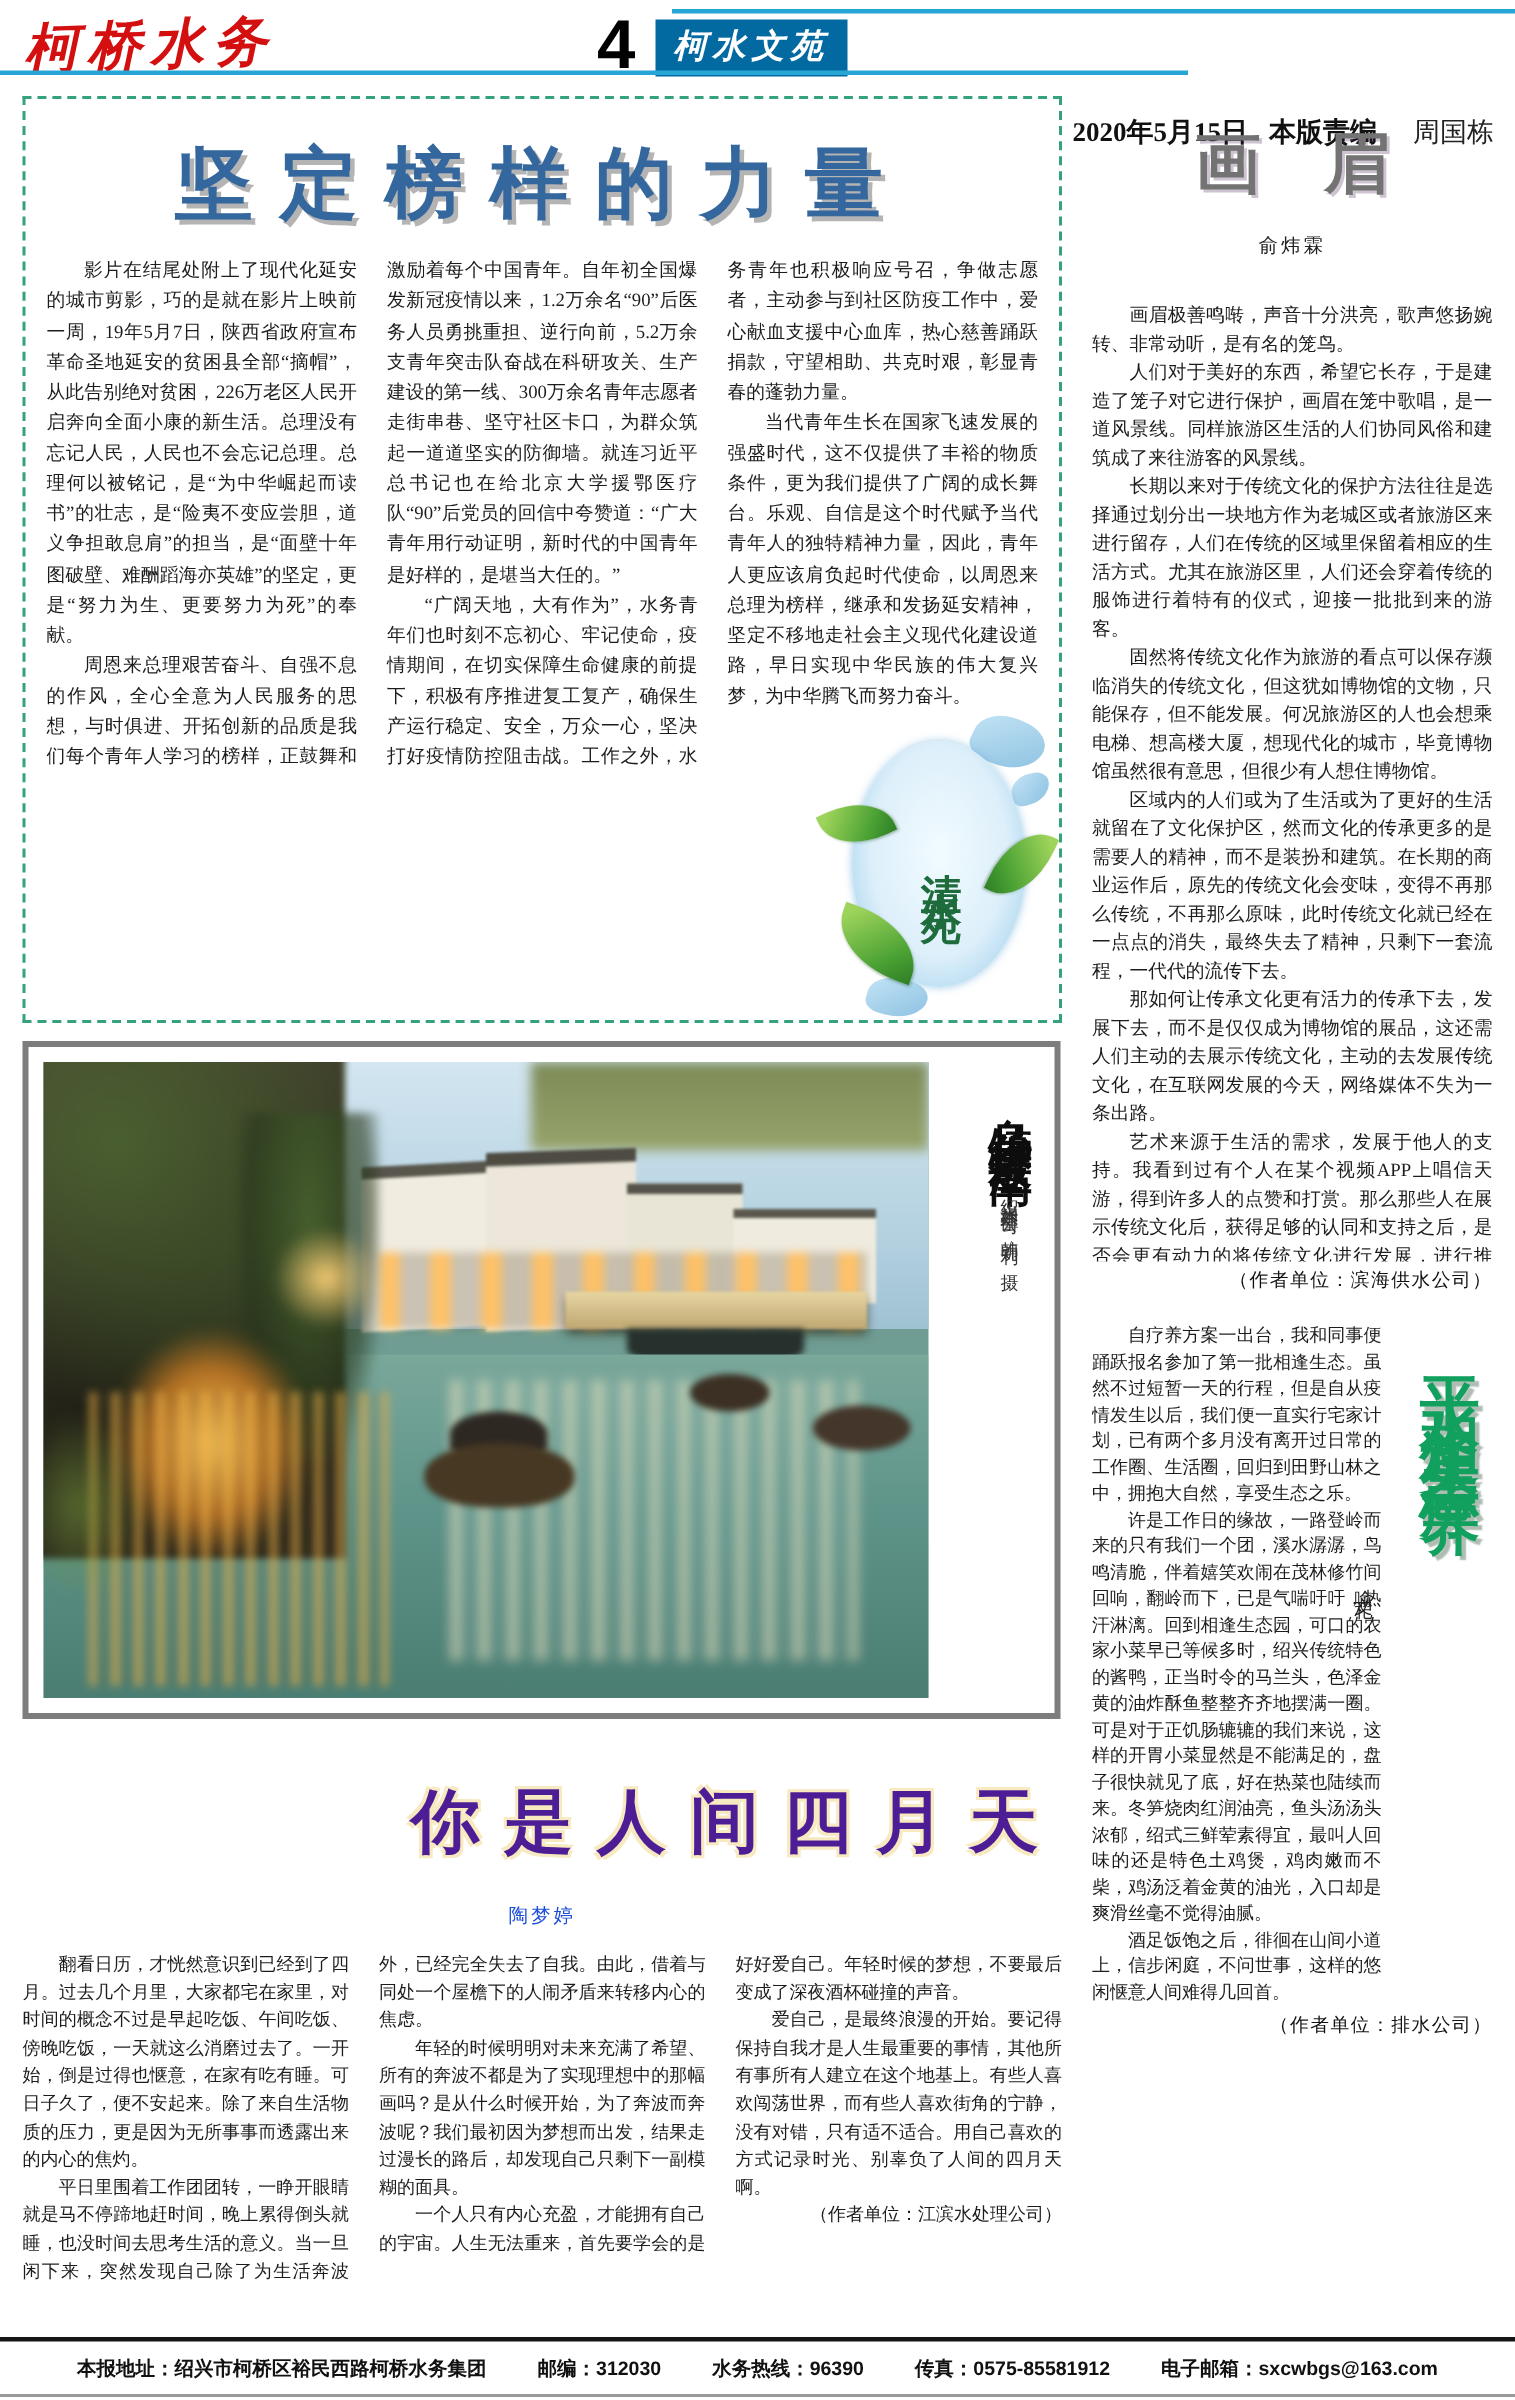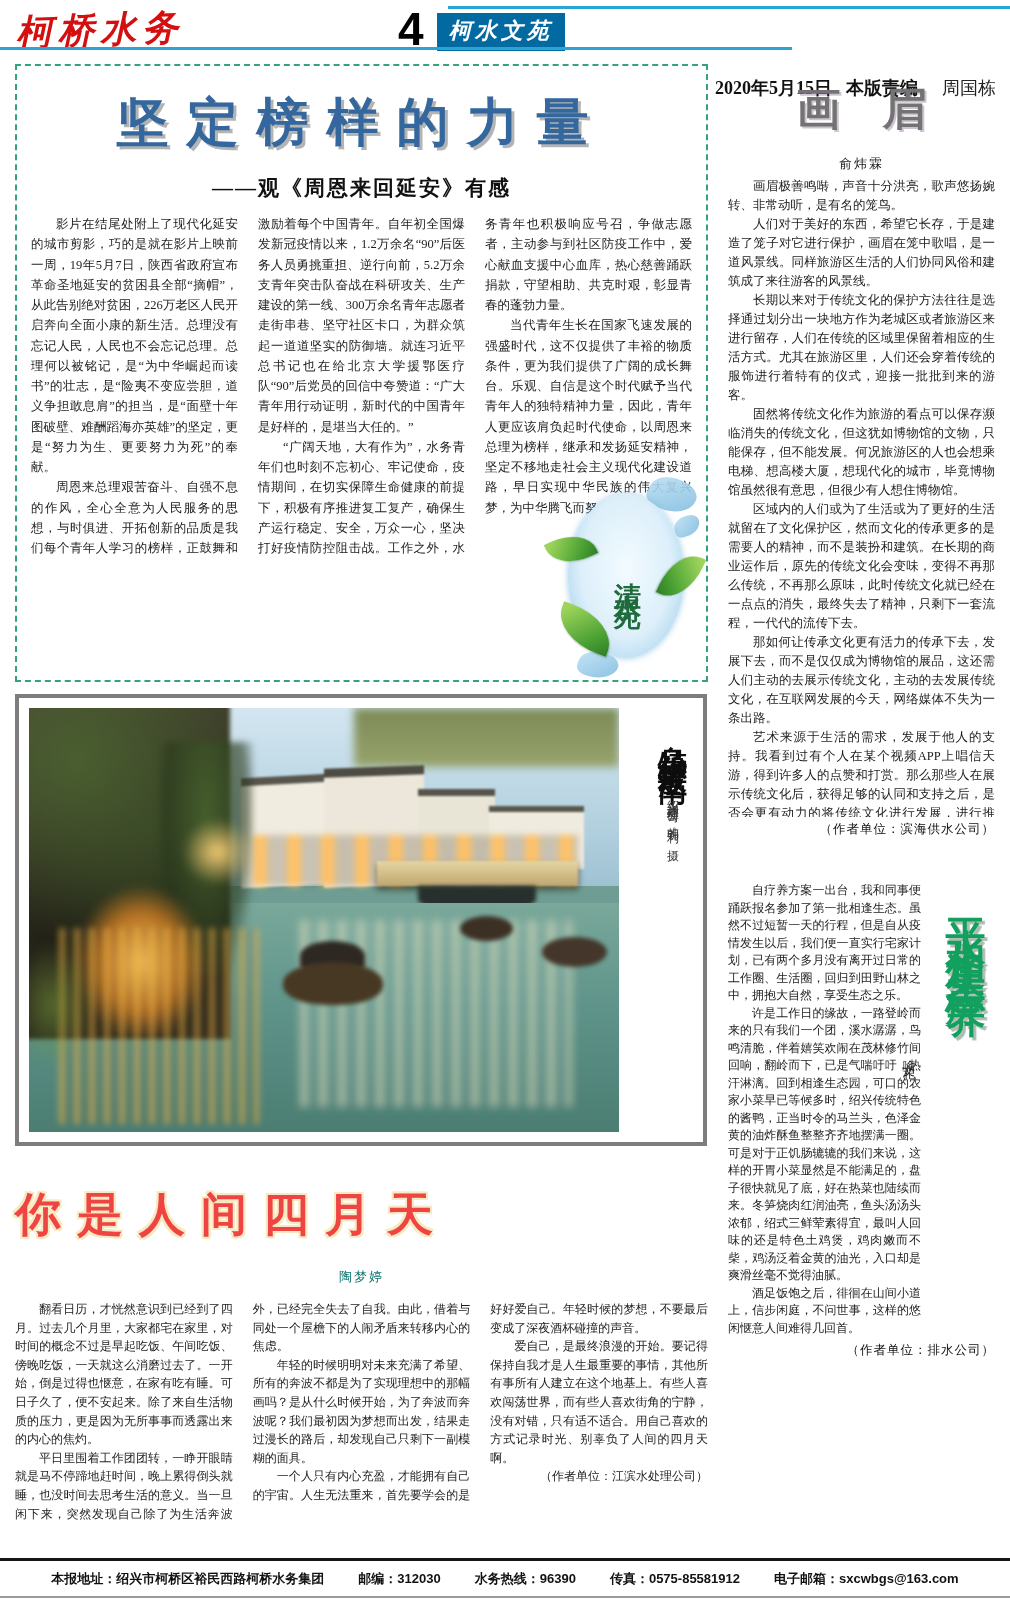--- a/index.html
+++ b/index.html
@@ -121,46 +121,46 @@
     width:74px; padding:14px 0 6px 6px; writing-mode:vertical-rl; text-orientation:upright;
     display:block; text-align:left;
   }
   .photo-title { font-size:29px; font-weight:bold; letter-spacing:5px; color:#0d0d0d; font-family:"Liberation Sans",sans-serif; }
   .photo-credit { font-size:12px; color:#333; letter-spacing:2px; margin-top:2px; }
 
   
   .huamei { position:absolute; left:728px; top:80px; width:267px; height:800px; }
   .hm-title { text-align:center; font-size:44px; font-weight:bold; color:#737373; letter-spacing:42px; padding-left:42px; text-shadow:2px 2px 0 rgba(60,20,70,.25); }
   .hm-author { margin-top:16px; text-align:center; font-size:13px; letter-spacing:2px; color:#222; }
-  .col-text { margin-top:4px; height:640px; overflow:hidden; font-size:12.5px; line-height:1.52; text-align:justify; }
+  .col-text { margin-top:28px; height:640px; overflow:hidden; font-size:12.5px; line-height:1.52; text-align:justify; }
   .byline { text-align:right; font-size:12.5px; color:#111; margin-top:4px; letter-spacing:1px; }
 
   
   .pingshui { position:absolute; left:728px; top:882px; width:267px; height:676px; }
   .ps-text { font-size:12px; line-height:1.46; text-align:justify; height:650px; overflow:hidden; }
   .ps-title {
     float:right; width:58px; height:424px; margin:4px 0 10px 16px;
     writing-mode:vertical-rl; text-orientation:upright;
     font-size:40px; font-weight:900; color:#12a05f; letter-spacing:11px;
     text-shadow:3px 3px 1px #aebcb2; font-family:"Liberation Sans",sans-serif;
   }
   .ps-author {
     position:absolute; right:78px; top:168px;
     writing-mode:vertical-rl; text-orientation:upright;
     font-size:12px; letter-spacing:4px; color:#222;
   }
 
   
   .april { position:absolute; left:15px; top:1158px; width:693px; height:400px; }
   .ap-title {
-    text-align:left; font-size:46px; font-weight:bold; color:#ef4444; letter-spacing:16px;
+    text-align:right; font-size:46px; font-weight:bold; color:#4c1d95; letter-spacing:16px;
     margin-top:26px;
     text-shadow:-2px -2px 0 #f7e9c0, 2px -2px 0 #f7e9c0, -2px 2px 0 #f7e9c0, 2px 2px 0 #f7e9c0;
   }
-  .ap-author { margin-top:22px; text-align:center; font-size:13px; letter-spacing:2px; color:#0f766e; }
+  .ap-author { margin-top:22px; text-align:center; font-size:13px; letter-spacing:2px; color:#1d4ed8; }
   .ap-text {
     margin-top:14px; height:262px; overflow:hidden;
     column-count:3; column-gap:20px; font-size:12px; line-height:1.55; text-align:justify;
   }
   .ap-text p { margin:0; text-indent:2em; }
   .ap-text .byline-inline { text-indent:0; text-align:right; }
 
   
   .footer {
     position:absolute; left:0; top:1558px; width:1010px; height:40px;
@@ -178,21 +178,20 @@
   <div class="page-number" data-name="page-number">4</div>
   <div class="section-box" data-name="section-name-box">柯水文苑</div>
   <div class="hdr-line-bottom" data-name="header-rule-bottom"></div>
   <div class="date-line" data-name="date-editor-line">
     <b data-name="issue-date">2020年5月15日</b><b data-name="editor-label">本版责编</b><span class="ed-name" data-name="editor-name">周国栋</span>
   </div>
 </div>
 
 <div class="main-box" data-name="main-article">
   <div class="main-title" data-name="main-article-title">坚定榜样的力量</div>
-  <div class="main-subtitle" data-name="main-article-subtitle">——观《周恩来回延安》有感</div>
   <div class="main-text" data-name="main-article-body">
     <p data-name="paragraph">影片在结尾处附上了现代化延安的城市剪影，巧的是就在影片上映前一周，19年5月7日，陕西省政府宣布革命圣地延安的贫困县全部“摘帽”，从此告别绝对贫困，226万老区人民开启奔向全面小康的新生活。总理没有忘记人民，人民也不会忘记总理。总理何以被铭记，是“为中华崛起而读书”的壮志，是“险夷不变应尝胆，道义争担敢息肩”的担当，是“面壁十年图破壁、难酬蹈海亦英雄”的坚定，更是“努力为生、更要努力为死”的奉献。</p>
     <p data-name="paragraph">周恩来总理艰苦奋斗、自强不息的作风，全心全意为人民服务的思想，与时俱进、开拓创新的品质是我们每个青年人学习的榜样，正鼓舞和激励着每个中国青年。自年初全国爆发新冠疫情以来，1.2万余名“90”后医务人员勇挑重担、逆行向前，5.2万余支青年突击队奋战在科研攻关、生产建设的第一线、300万余名青年志愿者走街串巷、坚守社区卡口，为群众筑起一道道坚实的防御墙。就连习近平总书记也在给北京大学援鄂医疗队“90”后党员的回信中夸赞道：“广大青年用行动证明，新时代的中国青年是好样的，是堪当大任的。”</p>
     <p data-name="paragraph">“广阔天地，大有作为”，水务青年们也时刻不忘初心、牢记使命，疫情期间，在切实保障生命健康的前提下，积极有序推进复工复产，确保生产运行稳定、安全，万众一心，坚决打好疫情防控阻击战。工作之外，水务青年也积极响应号召，争做志愿者，主动参与到社区防疫工作中，爱心献血支援中心血库，热心慈善踊跃捐款，守望相助、共克时艰，彰显青春的蓬勃力量。</p>
     <p data-name="paragraph">当代青年生长在国家飞速发展的强盛时代，这不仅提供了丰裕的物质条件，更为我们提供了广阔的成长舞台。乐观、自信是这个时代赋予当代青年人的独特精神力量，因此，青年人更应该肩负起时代使命，以周恩来总理为榜样，继承和发扬延安精神，坚定不移地走社会主义现代化建设道路，早日实现中华民族的伟大复兴梦，为中华腾飞而努力奋斗。</p>
   </div>
   <div class="badge" data-name="qingshuiyuan-badge">
     <div class="badge-splash1" data-name="water-splash-icon"></div>
     <div class="badge-splash2" data-name="water-splash-icon"></div>
     <div class="badge-circle" data-name="watercolor-circle-icon"></div>

